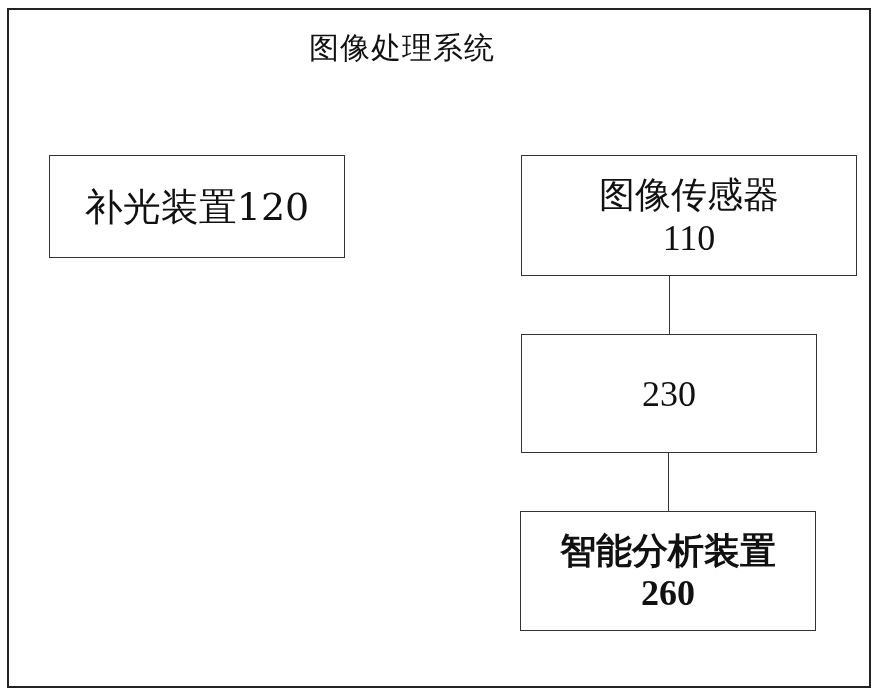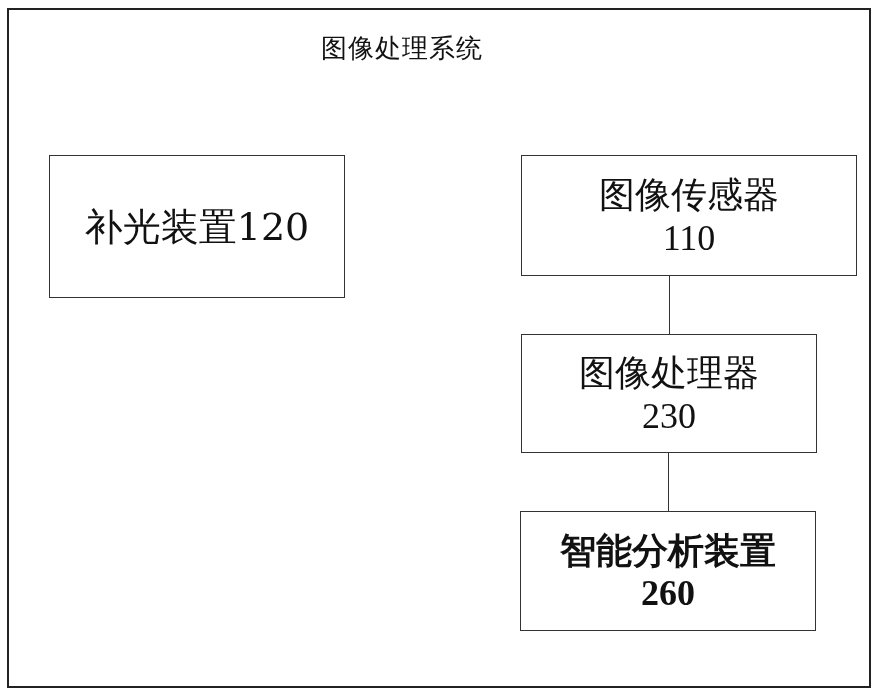--- a/index.html
+++ b/index.html
@@ -1,49 +1,48 @@
 <!DOCTYPE html>
 <html><head>
 <meta charset="utf-8">
 <style>
   html, body { margin: 0; padding: 0; background: #ffffff; }
   body { width: 879px; height: 698px; position: relative; overflow: hidden;
          font-family: "DejaVu Serif", "Liberation Serif", serif; color: #111; }
   .frame { position: absolute; left: 7px; top: 8px; width: 864px; height: 680px;
            border: 2px solid #222; box-sizing: border-box; }
   .title { position: absolute; left: 262px; top: 20px; width: 280px; text-align: center;
-           font-size: 26px; line-height: 56px; white-space: nowrap; letter-spacing: 1px; }
+           font-size: 30px; line-height: 56px; white-space: nowrap; letter-spacing: 1px; }
   .box { position: absolute; border: 1.5px solid #333; box-sizing: border-box; background: #fff;
          display: flex; flex-direction: column; align-items: center; justify-content: center;
          text-align: center; }
   .box .label { font-size: 36px; line-height: 44px; white-space: nowrap; }
   .box .num { font-size: 36px; line-height: 42px; font-family: "Liberation Serif", serif; }
   .box.single .label { font-size: 38px; }
   .conn { position: absolute; width: 1px; background: #333; }
 </style>
 </head>
 <body>
 
 <div class="frame"></div>
 
 <div class="title">图像处理系统</div>
 
-<div class="box single" style="left:49px; top:155px; width:296px; height:143px;text-align:right;">
+<div class="box single" style="left:49px; top:155px; width:296px; height:103px;text-align:right;">
   <span class="label">补光装置120</span>
 </div>
 
 <div class="box" style="left:521px; top:155px; width:336px; height:121px;">
   <span class="label">图像传感器</span>
   <span class="num">110</span>
 </div>
 
 <div class="conn" style="left:669px; top:276px; height:58px;"></div>
 
 <div class="box" style="left:521px; top:334px; width:296px; height:119px;">
-  <span class="label">图像处理器</span>
   <span class="num">230</span>
 </div>
 
 <div class="conn" style="left:668px; top:453px; height:58px;"></div>
 
 <div class="box" style="left:520px; top:511px; width:296px; height:120px;font-weight:bold;">
   <span class="label">智能分析装置</span>
   <span class="num">260</span>
 </div>
 

